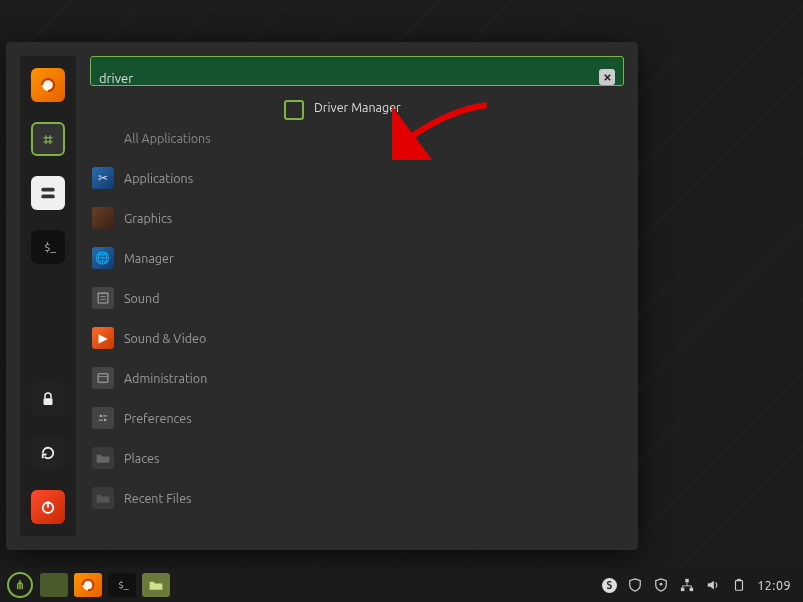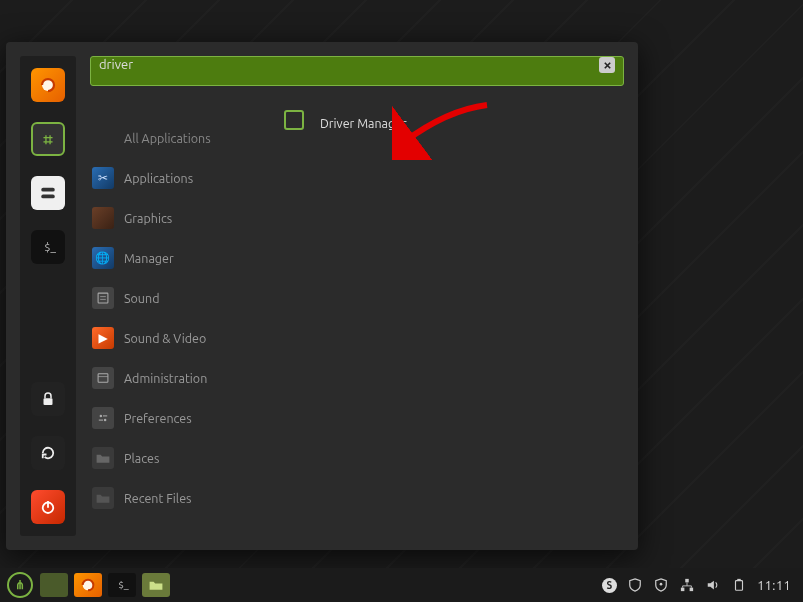--- a/index.html
+++ b/index.html
@@ -49,21 +49,21 @@
 .fav-reload { background: #222; color:#eee; font-size:17px;}
 .fav-power { background: linear-gradient(135deg,#ff4c2e,#c62800); color:#fff; font-size:15px;}
 .fav-item svg { width: 18px; height: 18px; }
 
 
 .main { flex: 1; display: flex; flex-direction: column; padding-left: 14px; }
 
 
 .search-wrap {
   border: 1px solid #7cb342; border-radius: 3px; height: 30px;
-  display: flex; align-items: flex-start; padding: 0 8px; background: #4d7c0f;
+  display: flex; align-items: flex-end; padding: 0 8px; background: #14532d;
 }
 .search-input {
   flex: 1; background: transparent; border: none; outline: none;
   color: #ddd; font-size: 13px;
 }
 .clear-btn { width:16px; height:16px; background:#ccc; border-radius:3px;
   display:flex; align-items:center; justify-content:center; font-size:9px; color:#222; cursor:pointer;}
 
 
 .body { flex: 1; display: flex; margin-top: 14px; }
@@ -86,21 +86,21 @@
 .ci-off { background: #444; }
 .ci-snd { background: linear-gradient(135deg,#ff6a2a,#c63a00); color:#fff; }
 .ci-adm { background: #444; }
 .ci-prf { background: #444; }
 .ci-plc { background: #3a3a3a; color:#888;}
 .ci-rec { background: #3a3a3a; color:#888;}
 
 
 .results { flex: 1; padding-left: 8px; }
 .result-item {
-  display: flex; align-items: flex-end; gap: 16px; height: 30px;
+  display: flex; align-items: flex-start; gap: 10px; height: 30px;
   color: #ddd; font-size: 12.5px; cursor: pointer;
 }
 .res-icon {
   width: 20px; height: 20px; border: 2px solid #7cb342; border-radius: 3px;
 }
 
 
 .arrow { position: absolute; left: 392px; top: 100px; width: 100px; height: 60px; pointer-events: none; }
 
 
@@ -318,15 +318,15 @@
           <path d="M2 6h3l4-3v10l-4-3H2z" fill="#ccc"></path>
           <path d="M11 5a4 4 0 010 6" fill="none" stroke="#ccc" stroke-width="1.3"></path>
         </svg>
     </div>
     <div class="tray-icon">
       <svg viewBox="0 0 16 16" width="14" height="14">
           <rect x="4" y="3" width="8" height="11" rx="1" fill="none" stroke="#ccc" stroke-width="1.3"></rect>
           <rect x="6" y="1" width="4" height="2" fill="#ccc"></rect>
         </svg>
     </div>
-    <span class="clock">11:11</span>
+    <span class="clock">12:09</span>
   </div>
 </div>
 
 </body></html>

